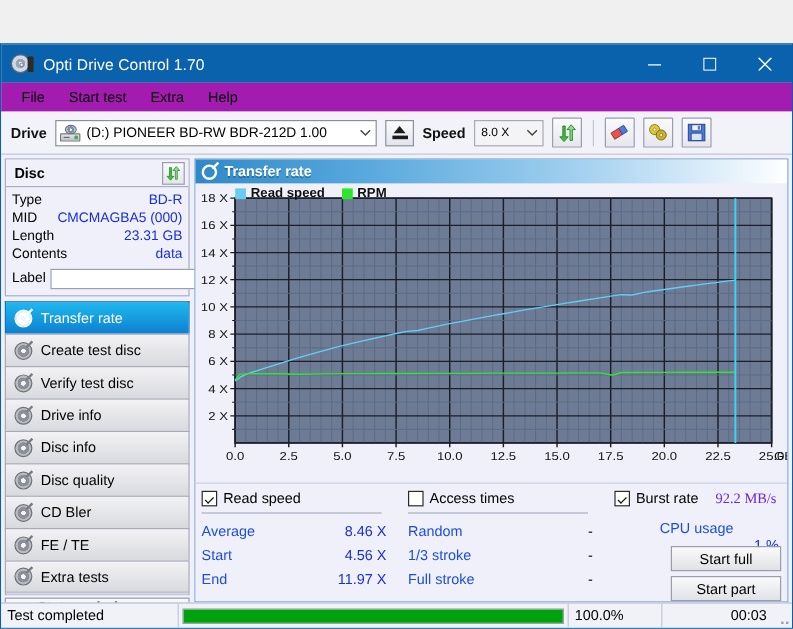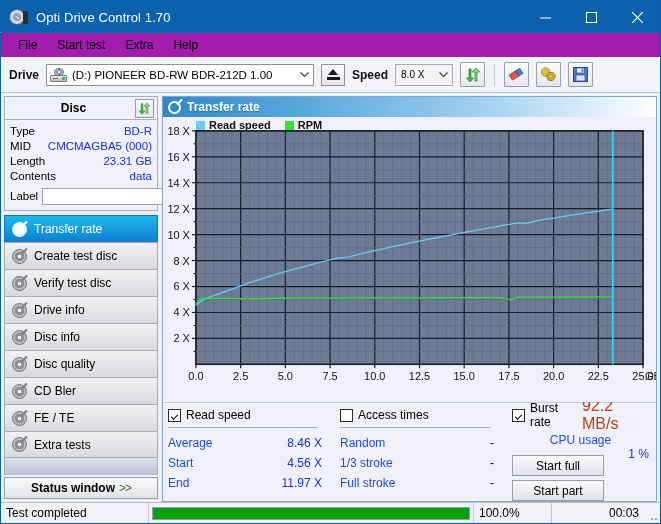--- a/index.html
+++ b/index.html
@@ -8,21 +8,21 @@
     font-family:"Liberation Sans", sans-serif;
     font-size:12px;
     background:#f0f0f0;
     -webkit-font-smoothing:antialiased;
   }
   .win{
     position:absolute;inset:0;
     background:#eff0fa;
     border:1px solid #0a5fa8;
     box-sizing:border-box;
-    display:flex;flex-direction:column;
+    display:flex;flex-direction:column;margin-top:36px;
   }
   
   .titlebar{
     height:32px;flex:0 0 32px;background:#0a62ad;
     display:flex;align-items:center;
     color:#fff;
   }
   .app-icon{
     width:18px;height:18px;margin-left:8px;margin-right:9px;
     position:relative;flex:0 0 18px;
@@ -98,21 +98,21 @@
     width:160px;flex:0 0 160px;display:flex;flex-direction:column;
     padding:3px 3px 0 3px;box-sizing:border-box;
   }
   .disc-panel{
     border:1px solid #a9aec2;background:#eff0fa;box-sizing:border-box;
   }
   .disc-head{
     height:22px;display:flex;align-items:center;padding:0 3px;
     border-bottom:1px solid #a9aec2;background:#eff0fa;
   }
-  .disc-head-title{font-weight:bold;font-size:12px;flex:1;padding-left:4px;text-align:center;}
+  .disc-head-title{font-weight:bold;font-size:12px;flex:1;padding-left:4px;}
   .mini-btn{
     width:19px;height:19px;background:linear-gradient(#fafbfc,#e4e5eb);border:1px solid #9a9daa;
     display:flex;align-items:center;justify-content:center;box-sizing:border-box;
   }
   .disc-rows{padding:3px 5px 4px 5px;}
   .drow{display:flex;align-items:center;height:15px;font-size:11.5px;}
   .drow .k{color:#000;}
   .drow .v{margin-left:auto;color:#1a2fd6;}
   .label-row{display:flex;align-items:center;margin-top:3px;gap:4px;}
   .label-row .k{font-size:11.5px;width:38px;}
@@ -194,36 +194,36 @@
   .cb-cell.c3{flex:1;}
   .cbox{
     width:13px;height:13px;background:#fff;border:1px solid #2a2a2a;box-sizing:border-box;
     position:relative;flex:0 0 13px;
   }
   .cbox.on:after{
     content:"";position:absolute;left:2px;top:4px;width:6px;height:3px;
     border-left:1.6px solid #111;border-bottom:1.6px solid #111;transform:rotate(-45deg);
   }
   .cb-label{font-size:12px;}
-  .cb-val{margin-left:auto;color:#c2410c;font-size:16px;padding-right:4px;}
+  .cb-val{margin-left:auto;color:#6d28d9;font-size:12px;padding-right:4px;font-family:Liberation Serif, serif;}
   .hr-row{display:flex;height:1px;margin-bottom:3px;}
   .hr-seg{height:1px;background:#a9aec2;}
   .hr-seg.s1{width:150px;}
   .hr-seg.s2{width:22px;background:transparent;}
   .hr-seg.s3{width:150px;}
   .stats{display:flex;flex:1;}
   .st-col{display:flex;flex-direction:column;justify-content:flex-start;padding-top:2px;}
   .st-col.a{width:172px;}
   .st-col.b{width:172px;}
   .st-col.c{flex:1;}
   .st-row{display:flex;height:20px;align-items:center;font-size:12px;}
   .st-k{color:#1d4ed8;}
   .st-v{margin-left:auto;color:#1a2fd6;padding-right:18px;}
   .st-v.dash{color:#000;}
-  .btns{display:flex;flex-direction:column;align-items:flex-start;gap:4px;padding-top:2px;}
+  .btns{display:flex;flex-direction:column;align-items:flex-end;gap:4px;padding-top:2px;}
   .act-btn{
     width:92px;height:21px;background:linear-gradient(#fafafb,#e1e2e7);border:1px solid #9a9daa;
     display:flex;align-items:center;justify-content:center;box-sizing:border-box;font-size:12px;
   }
   .cpu-row{display:flex;align-items:center;height:20px;font-size:12px;padding-right:2px;flex-direction:column;}
   .cpu-v{margin-left:auto;color:#1a2fd6;}
   
   .statusbar{
     height:20px;flex:0 0 20px;display:flex;align-items:stretch;
     background:#f1f2f7;border-top:1px solid #b9bfd4;font-size:12px;

